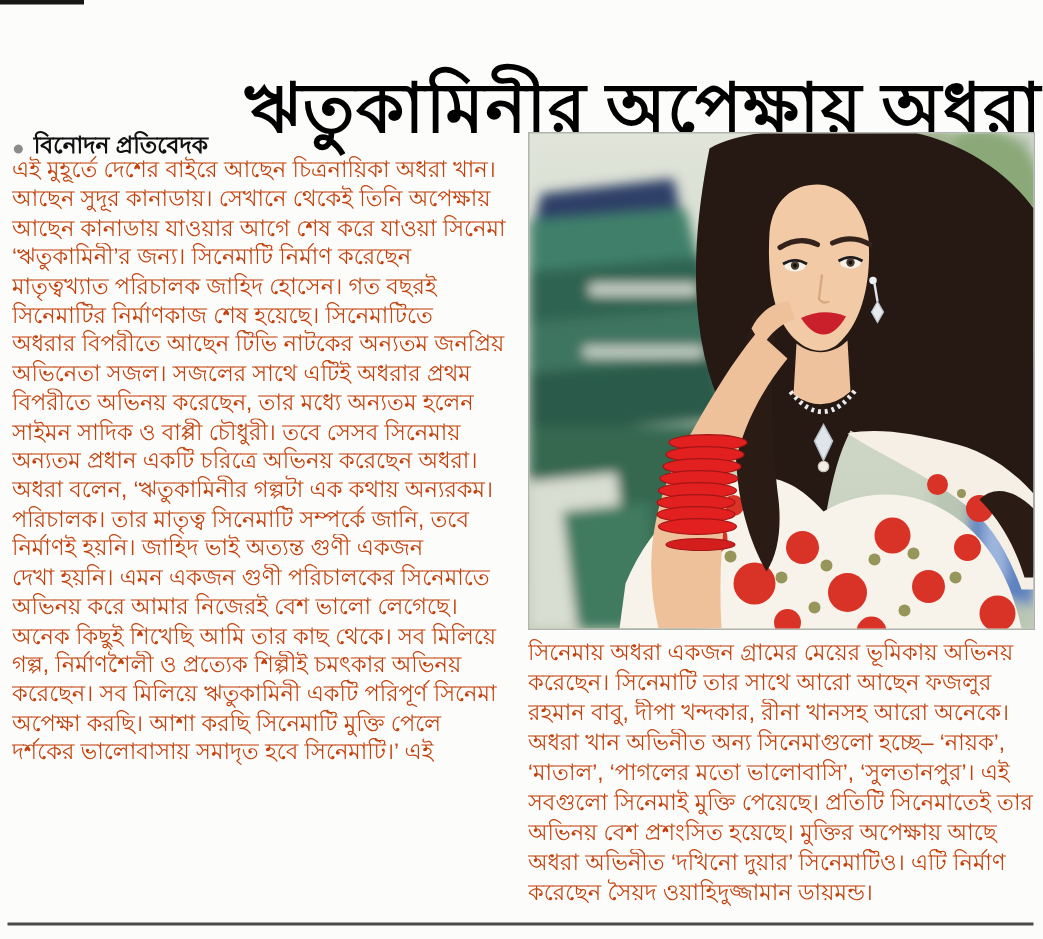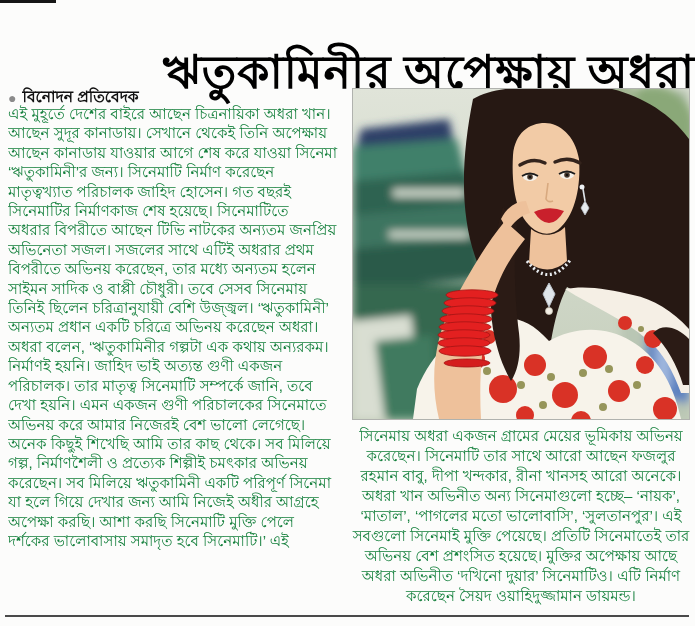--- a/index.html
+++ b/index.html
@@ -7,22 +7,22 @@
   .page{position:relative;width:695px;height:626px;background:#fcfcfb;overflow:hidden;}
   .topmark{position:absolute;left:0;top:0;width:56px;height:3px;background:#161616;}
   .headline{position:absolute;top:2px;left:0;width:100%;height:80px;line-height:80px;
     text-align:right;font-size:46px;font-weight:800;color:#000000;letter-spacing:1px;
     font-family:"Liberation Serif","DejaVu Serif",serif;}
   .byline{position:absolute;top:85px;left:8px;display:flex;align-items:center;gap:6px;
     font-size:15.5px;font-weight:bold;color:#111;}
   .bullet{color:#8b8b8b;font-size:14px;line-height:1;}
   .col-left{position:absolute;top:104px;left:8px;width:340px;}
   .col-right-text{position:absolute;top:426px;left:352px;width:338px;}
-  .line{font-size:15px;line-height:19.4px;color:#15803d;white-space:nowrap;overflow:hidden;}
-  .col-right-text .line{line-height:20px;text-align:center;}
+  .line{font-size:15px;line-height:19.4px;color:#c2410c;white-space:nowrap;overflow:hidden;}
+  .col-right-text .line{line-height:20px;}
   .photo-frame{position:absolute;top:88px;left:352px;width:336px;height:330px;
     border:1px solid #b0b2ae;box-sizing:content-box;background:#d5dccd;}
   .photo-frame svg{display:block;}
   .bottom-rule{position:absolute;top:615px;left:5px;width:684px;border-top:2px solid #4a4a4a;}
 </style>
 </head>
 <body>
 
 <div class="page">
 
@@ -39,31 +39,29 @@
     <div class="line">এই মুহূর্তে দেশের বাইরে আছেন চিত্রনায়িকা অধরা খান।</div>
     <div class="line">আছেন সুদূর কানাডায়। সেখানে থেকেই তিনি অপেক্ষায়</div>
     <div class="line">আছেন কানাডায় যাওয়ার আগে শেষ করে যাওয়া সিনেমা</div>
     <div class="line">‘ঋতুকামিনী’র জন্য। সিনেমাটি নির্মাণ করেছেন</div>
     <div class="line">মাতৃত্বখ্যাত পরিচালক জাহিদ হোসেন। গত বছরই</div>
     <div class="line">সিনেমাটির নির্মাণকাজ শেষ হয়েছে। সিনেমাটিতে</div>
     <div class="line">অধরার বিপরীতে আছেন টিভি নাটকের অন্যতম জনপ্রিয়</div>
     <div class="line">অভিনেতা সজল। সজলের সাথে এটিই অধরার প্রথম</div>
     <div class="line">বিপরীতে অভিনয় করেছেন, তার মধ্যে অন্যতম হলেন</div>
     <div class="line">সাইমন সাদিক ও বাপ্পী চৌধুরী। তবে সেসব সিনেমায়</div>
-    <div class="line">তিনিই ছিলেন চরিত্রানুযায়ী বেশি উজ্জ্বল। ‘ঋতুকামিনী’</div>
     <div class="line">অন্যতম প্রধান একটি চরিত্রে অভিনয় করেছেন অধরা।</div>
     <div class="line">অধরা বলেন, ‘ঋতুকামিনীর গল্পটা এক কথায় অন্যরকম।</div>
+    <div class="line">পরিচালক। তার মাতৃত্ব সিনেমাটি সম্পর্কে জানি, তবে</div>
     <div class="line">নির্মাণই হয়নি। জাহিদ ভাই অত্যন্ত গুণী একজন</div>
-    <div class="line">পরিচালক। তার মাতৃত্ব সিনেমাটি সম্পর্কে জানি, তবে</div>
     <div class="line">দেখা হয়নি। এমন একজন গুণী পরিচালকের সিনেমাতে</div>
     <div class="line">অভিনয় করে আমার নিজেরই বেশ ভালো লেগেছে।</div>
     <div class="line">অনেক কিছুই শিখেছি আমি তার কাছ থেকে। সব মিলিয়ে</div>
     <div class="line">গল্প, নির্মাণশৈলী ও প্রত্যেক শিল্পীই চমৎকার অভিনয়</div>
     <div class="line">করেছেন। সব মিলিয়ে ঋতুকামিনী একটি পরিপূর্ণ সিনেমা</div>
-    <div class="line">যা হলে গিয়ে দেখার জন্য আমি নিজেই অধীর আগ্রহে</div>
     <div class="line">অপেক্ষা করছি। আশা করছি সিনেমাটি মুক্তি পেলে</div>
     <div class="line">দর্শকের ভালোবাসায় সমাদৃত হবে সিনেমাটি।’ এই</div>
   </div>
 
   <figure class="photo-frame" style="margin:0">
     <svg viewBox="0 0 336 330" width="336" height="330">
       <defs>
         <filter id="blurBg" x="-20%" y="-20%" width="140%" height="140%">
             <feGaussianBlur stdDeviation="4"></feGaussianBlur>
           </filter>

